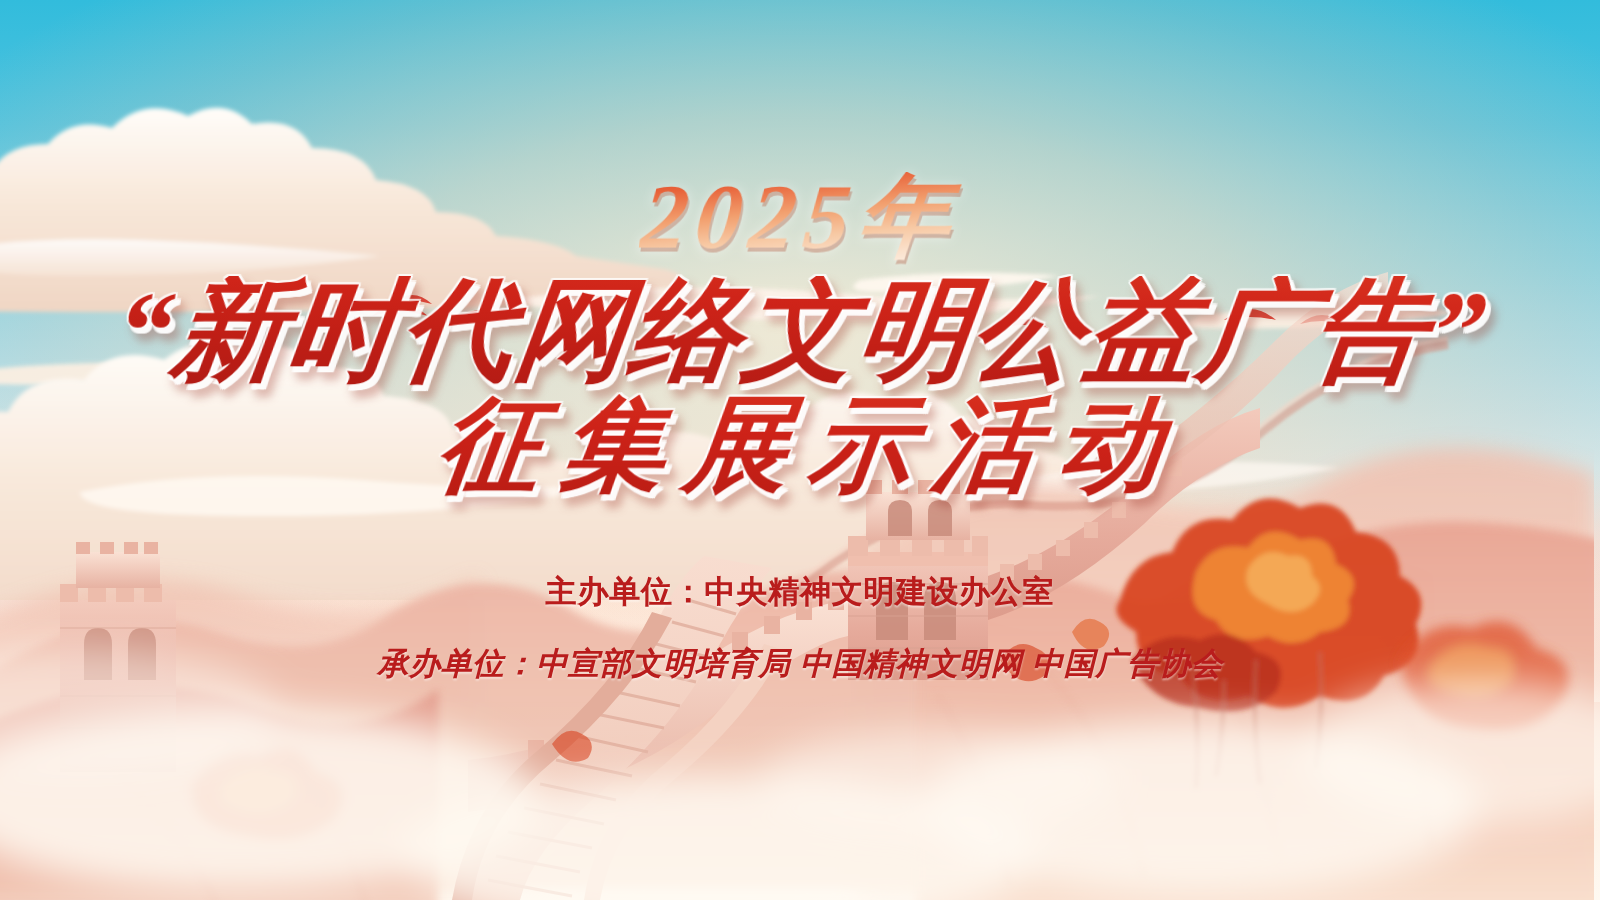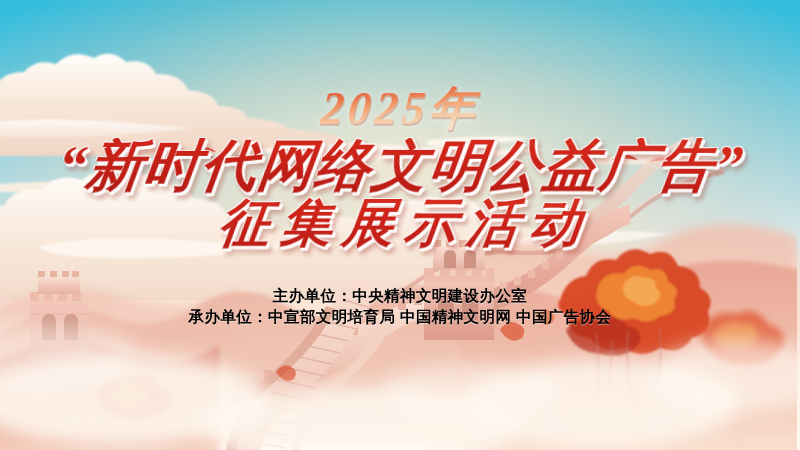--- a/index.html
+++ b/index.html
@@ -146,27 +146,27 @@
       drop-shadow(-1px 0 0 rgba(255,255,255,.78))
       drop-shadow(0 -1px 0 rgba(255,255,255,.80))
       drop-shadow(2.5px 3px 0 rgba(255,255,255,.95))
       drop-shadow(3.5px 4.5px 2px rgba(150,40,25,.30));
     transform:skewX(-7deg);
   }
 
   .org{
     font-size:15.5px;
     font-weight:700;
-    color:#000000;
+    color:#b91c1c;
     letter-spacing:.4px;
     white-space:nowrap;
     text-shadow:0 1px 1px rgba(255,255,255,.45);
   }
   .org-1{margin-top:34px;}
-  .org-2{}
+  .org-2{margin-top:15px;font-style:italic;}
 
   
   .wall-layer{position:absolute;inset:0;pointer-events:none;}
 </style>
 </head>
 <body>
 
 <div id="poster">
 
   <div class="sky"></div>

